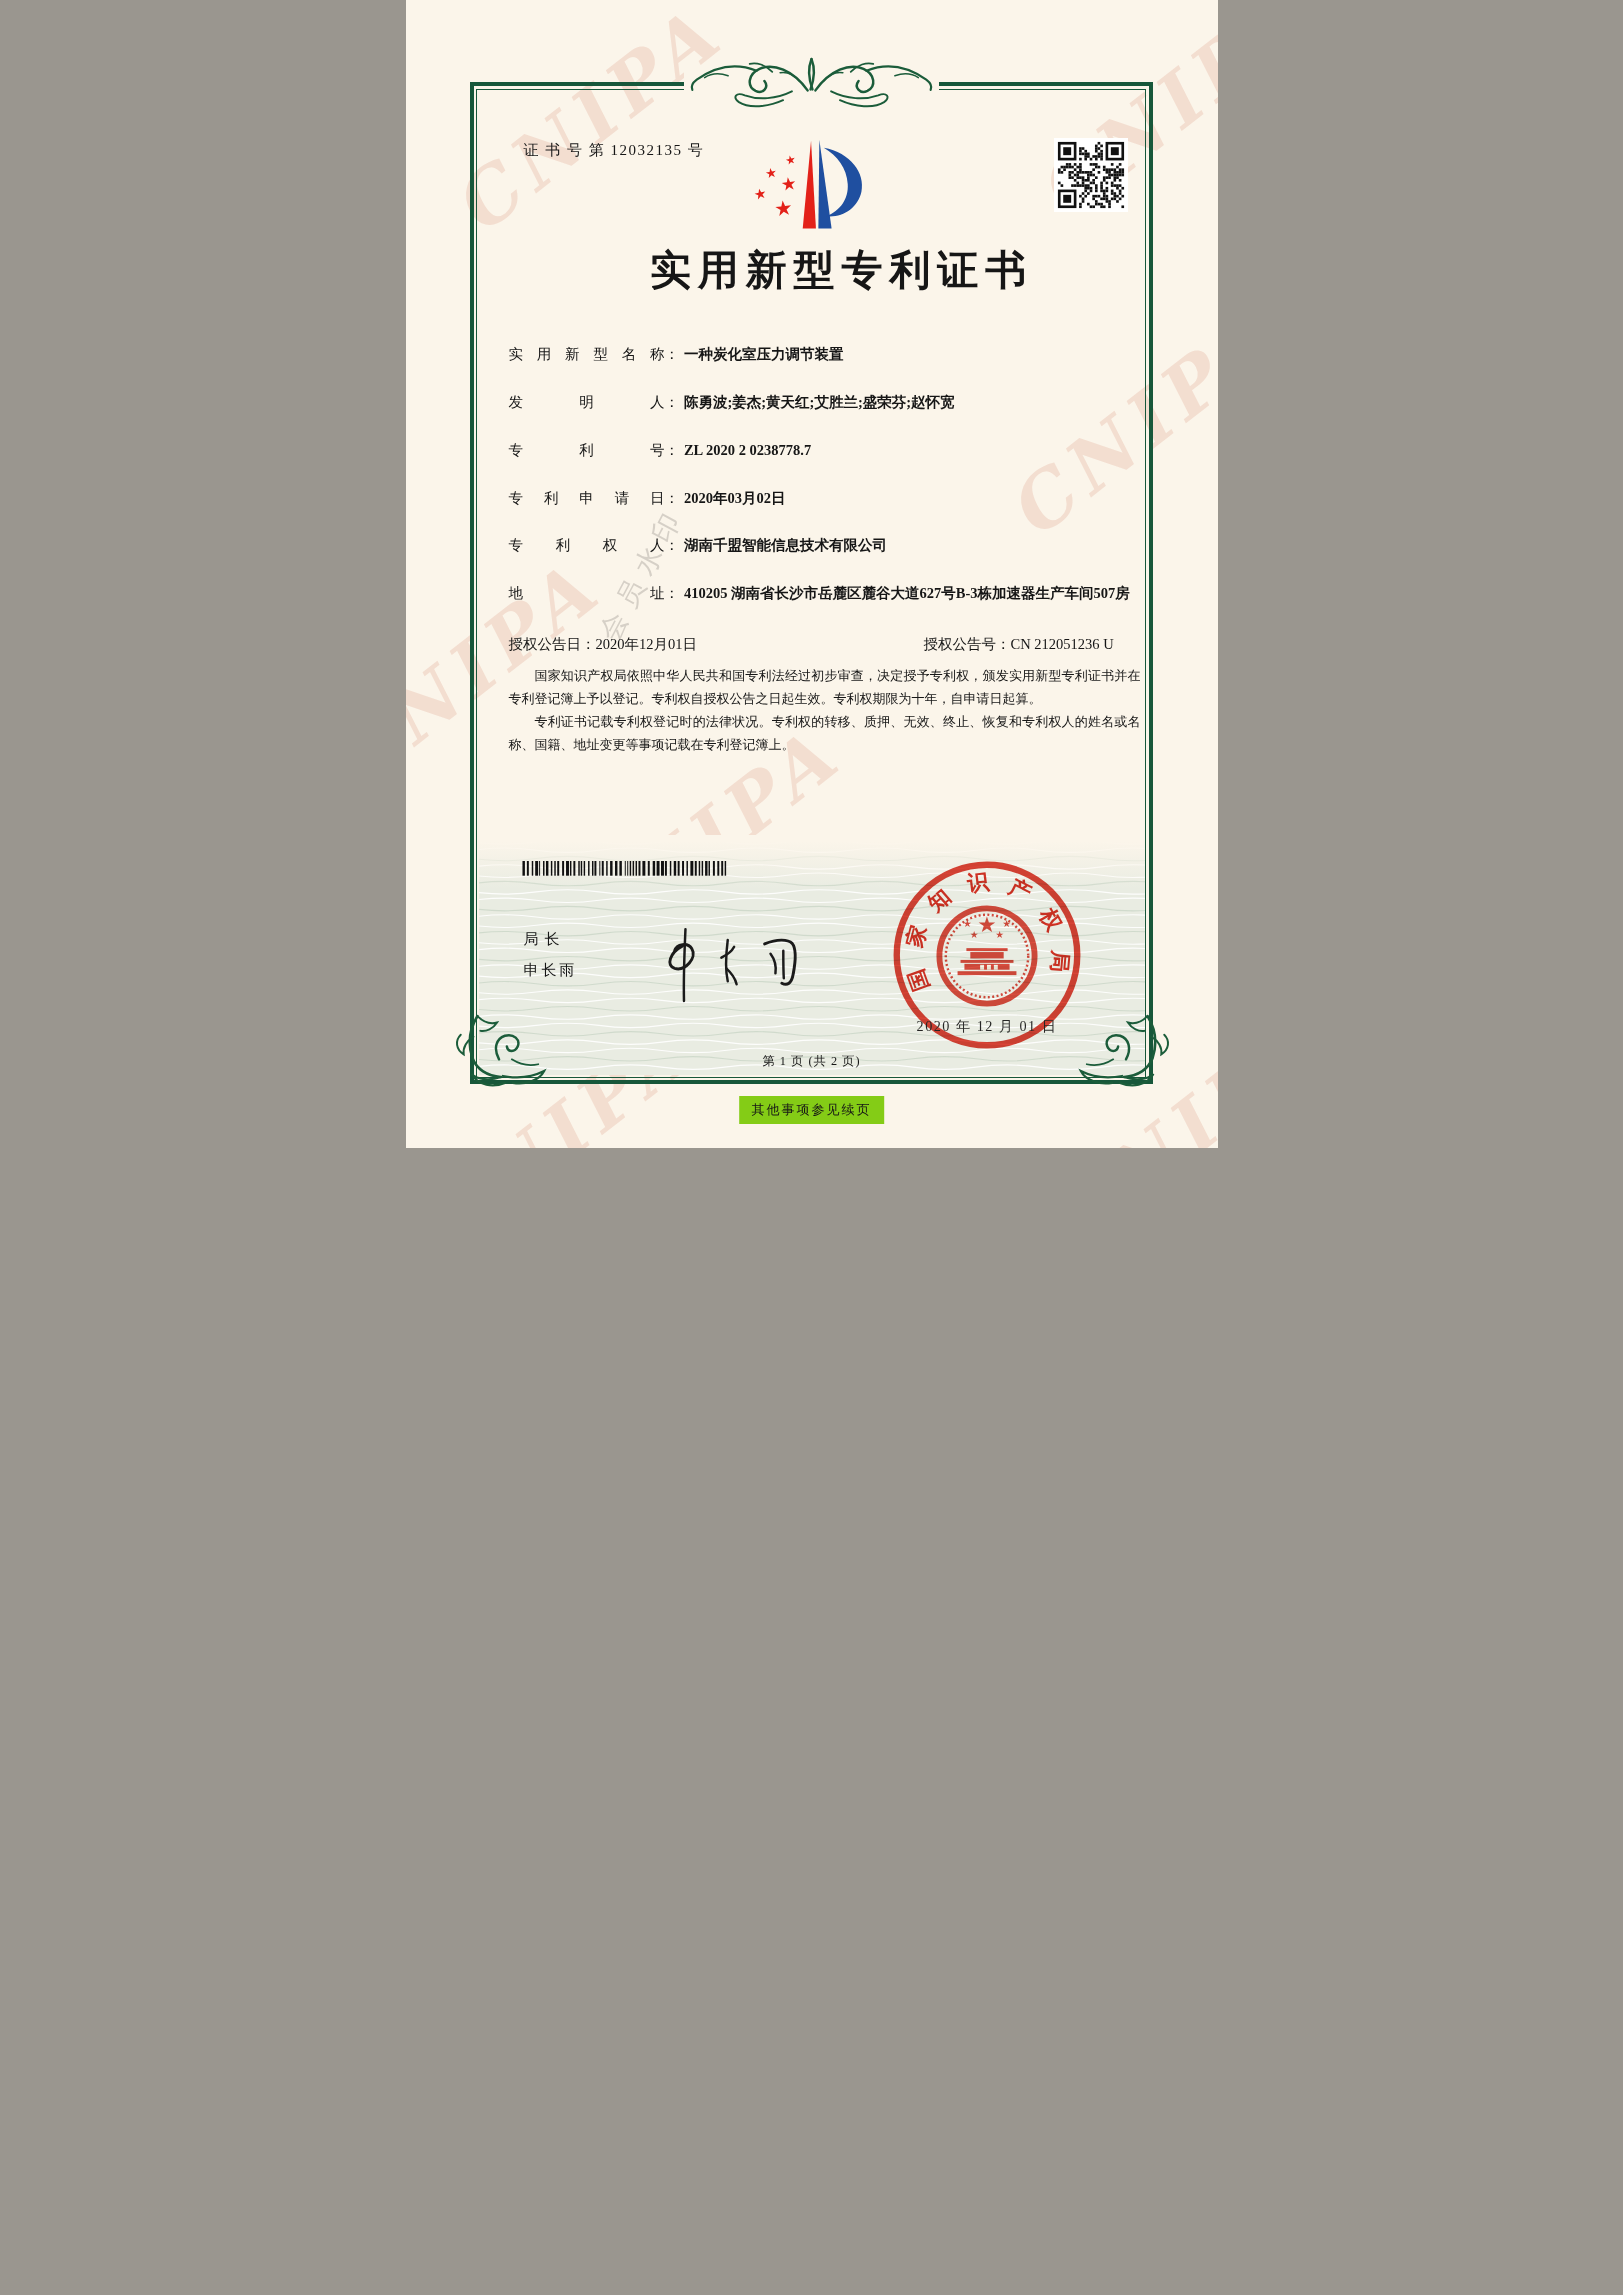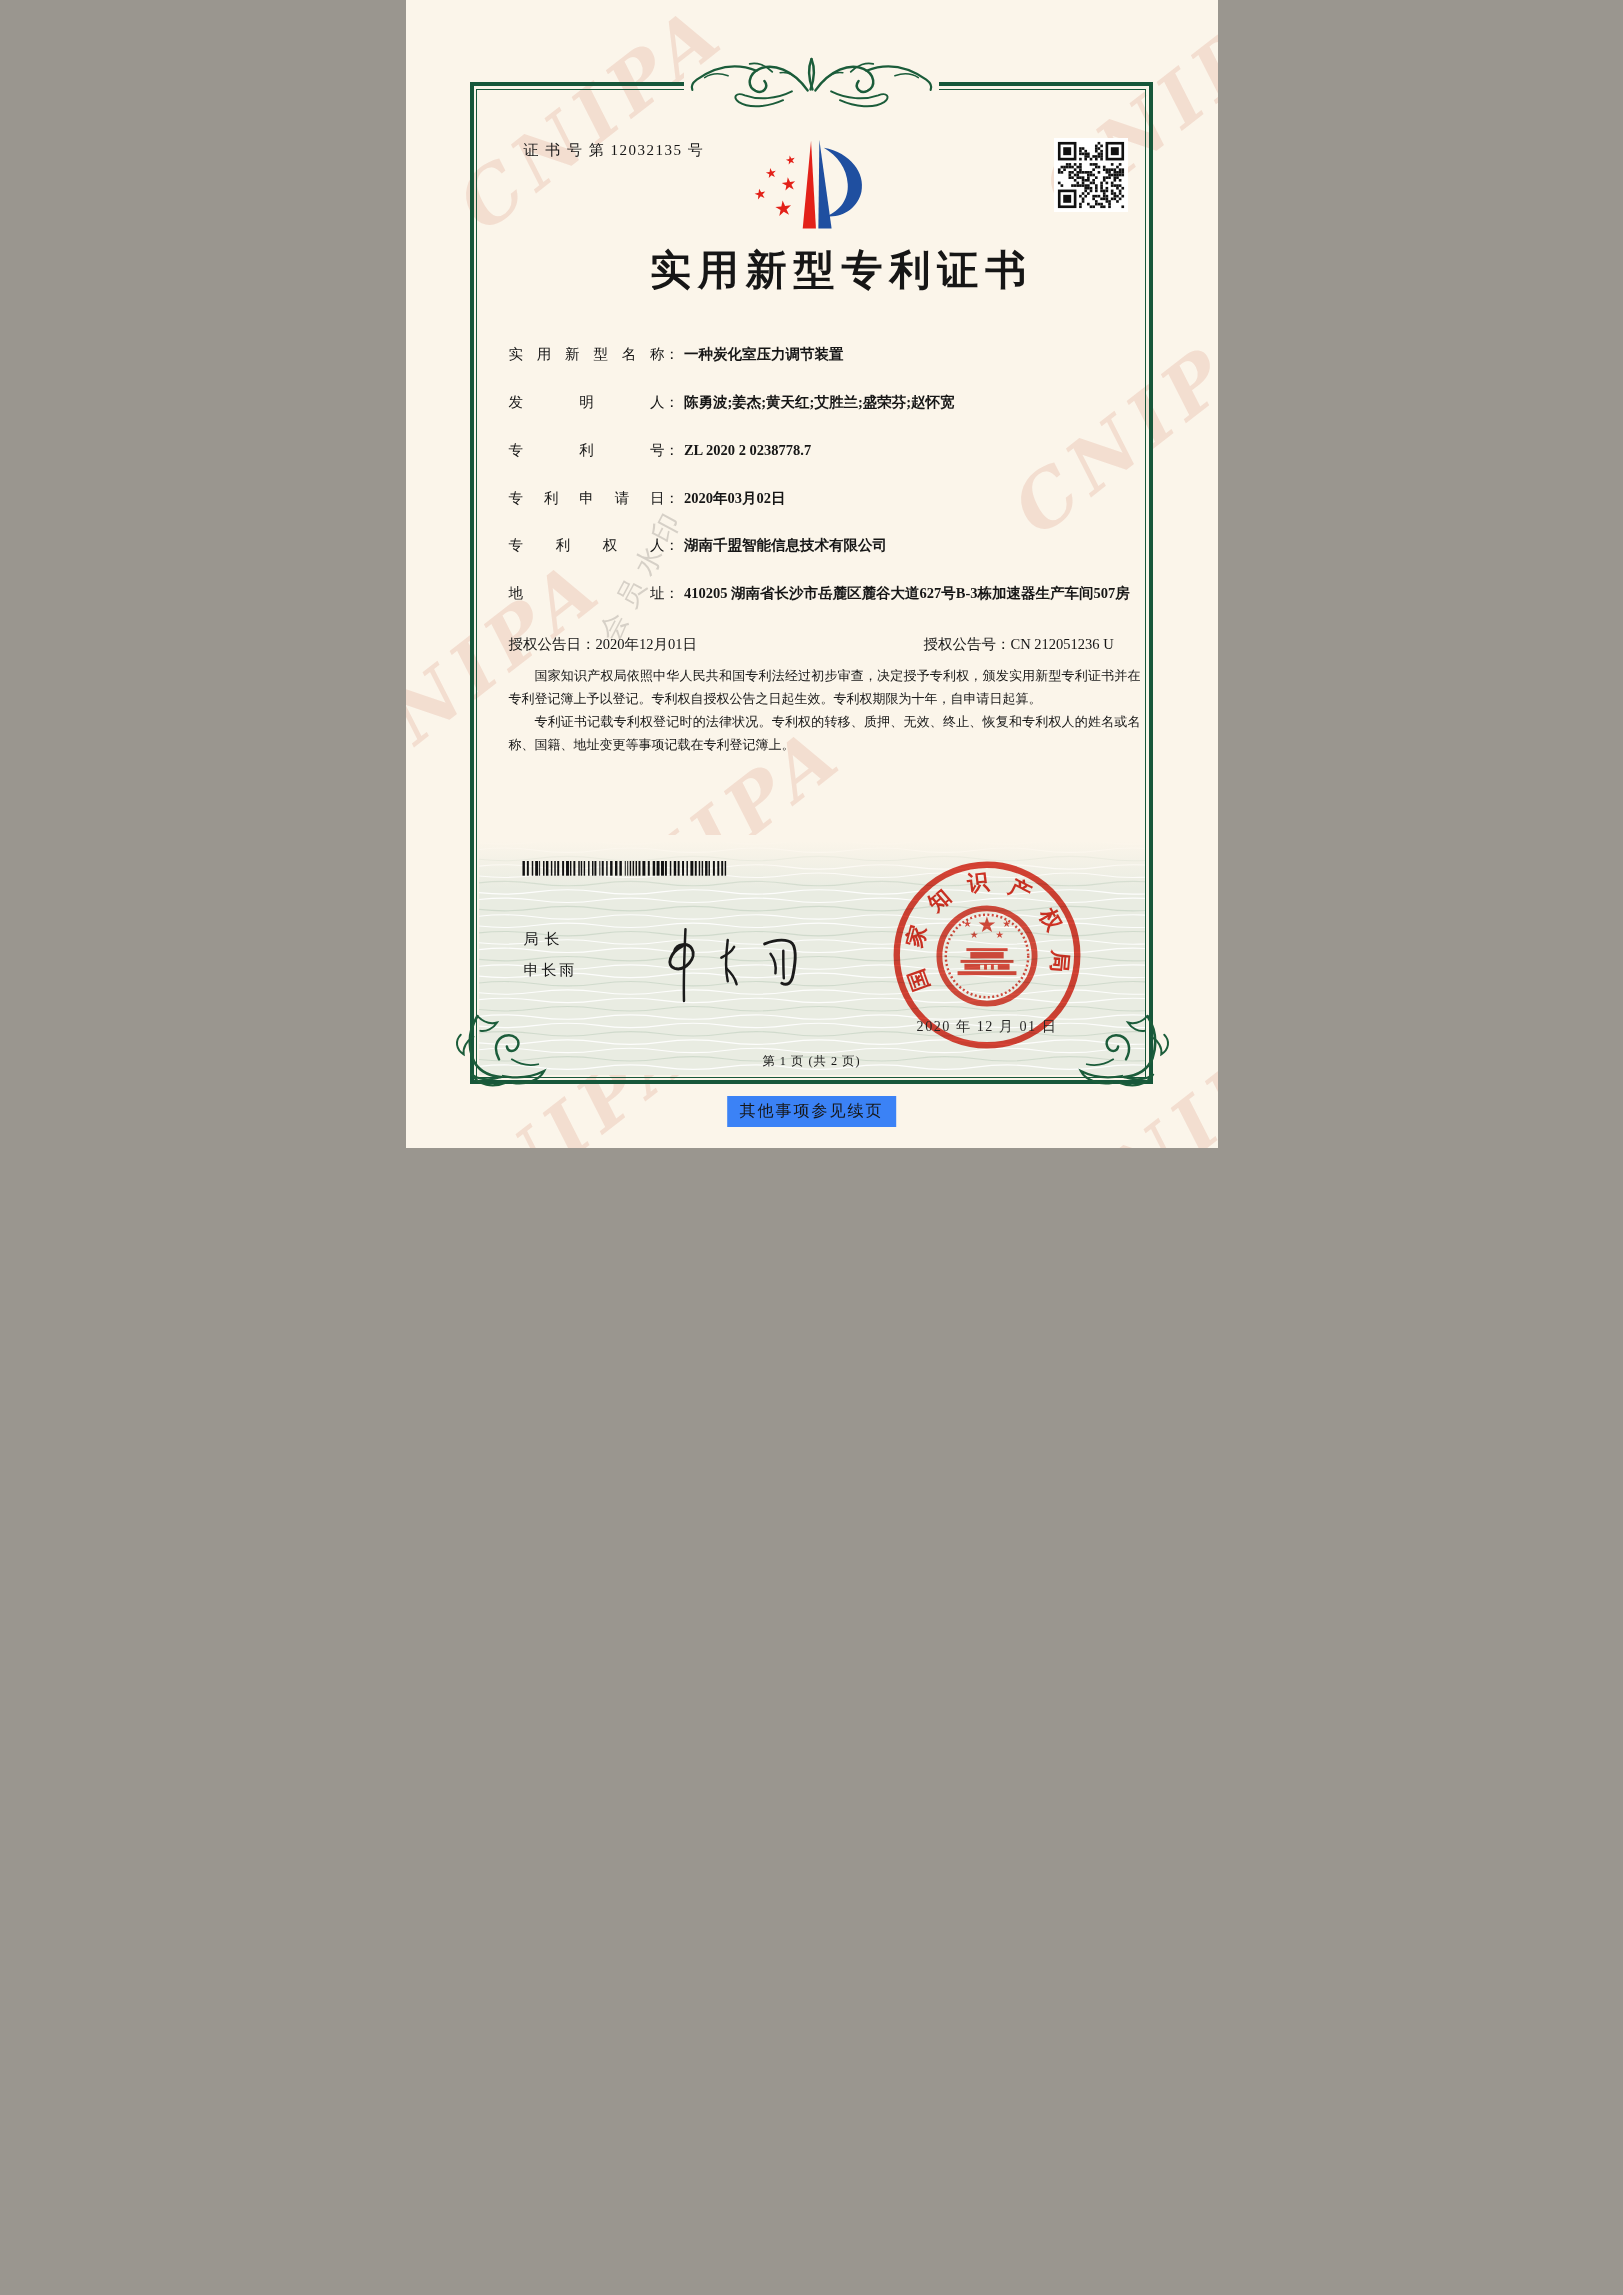--- a/index.html
+++ b/index.html
@@ -77,21 +77,21 @@
   .signer-title{position:absolute;left:118px;top:930px;font-size:15px;letter-spacing:5.9px;z-index:3;}
   .signer-name{position:absolute;left:118px;top:961px;font-size:15px;letter-spacing:2.9px;z-index:3;}
   .signature{position:absolute;left:248px;top:926px;z-index:3;}
   .seal{position:absolute;left:477px;top:852px;z-index:5;mix-blend-mode:multiply;opacity:.95;}
   .page-info{
     position:absolute;left:0;top:1053px;width:100%;
     text-align:center;font-size:12.3px;letter-spacing:1px;z-index:3;
   }
   .continuation{
     position:absolute;left:50%;top:1096px;transform:translateX(-50%);
-    background:#3b82f6;padding:4.9px 12.8px;font-size:16px;letter-spacing:2px;z-index:3;
+    background:#84cc16;padding:4.9px 12.8px;font-size:13px;letter-spacing:2px;z-index:3;
   }
   
   .ornament-top{position:absolute;left:278px;top:51px;z-index:4;}
   .corner-bl{position:absolute;left:42px;top:1012px;z-index:6;}
   .corner-br{position:absolute;left:667px;top:1012px;z-index:6;transform:scaleX(-1);}
 </style>
 </head>
 <body>
 
 <div class="page">

